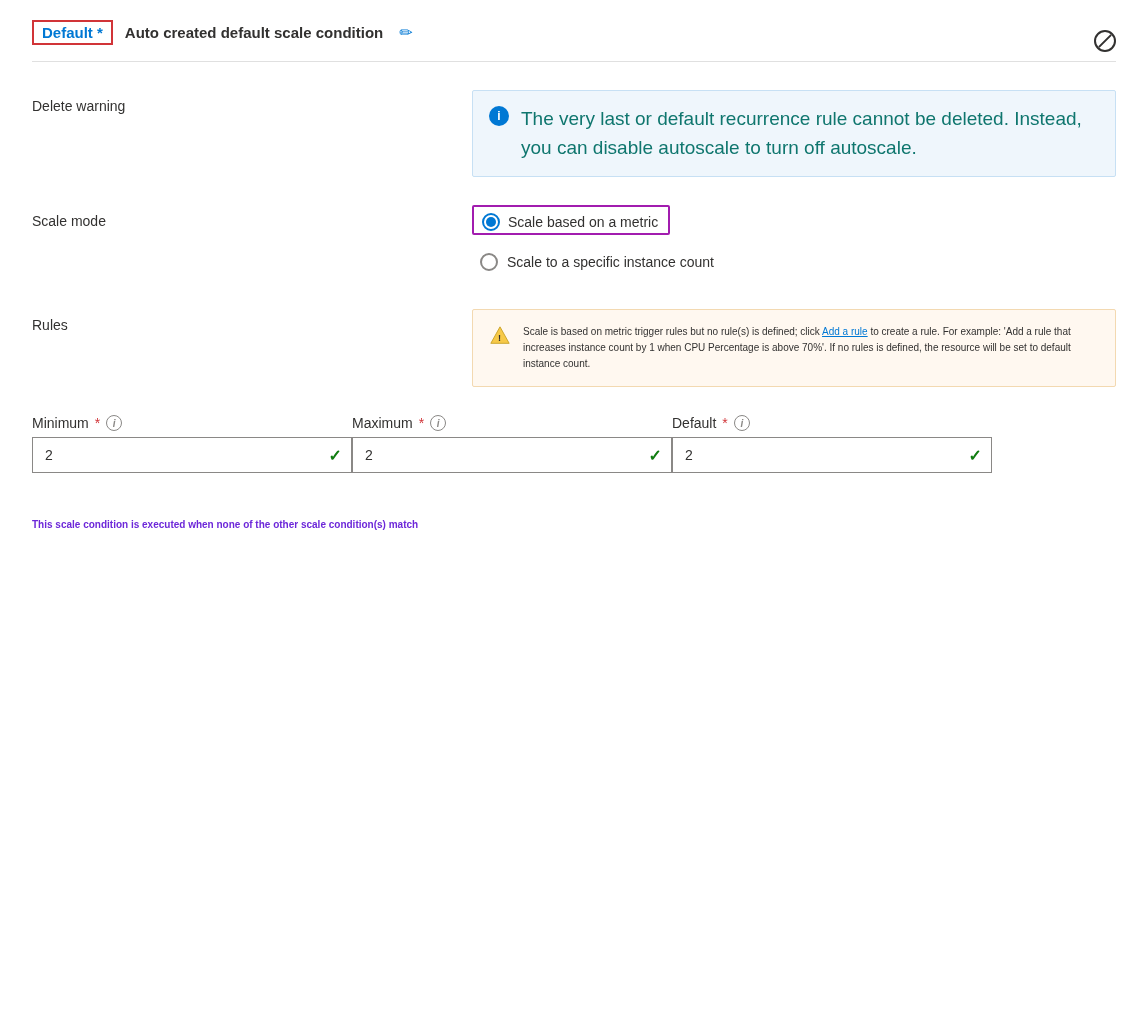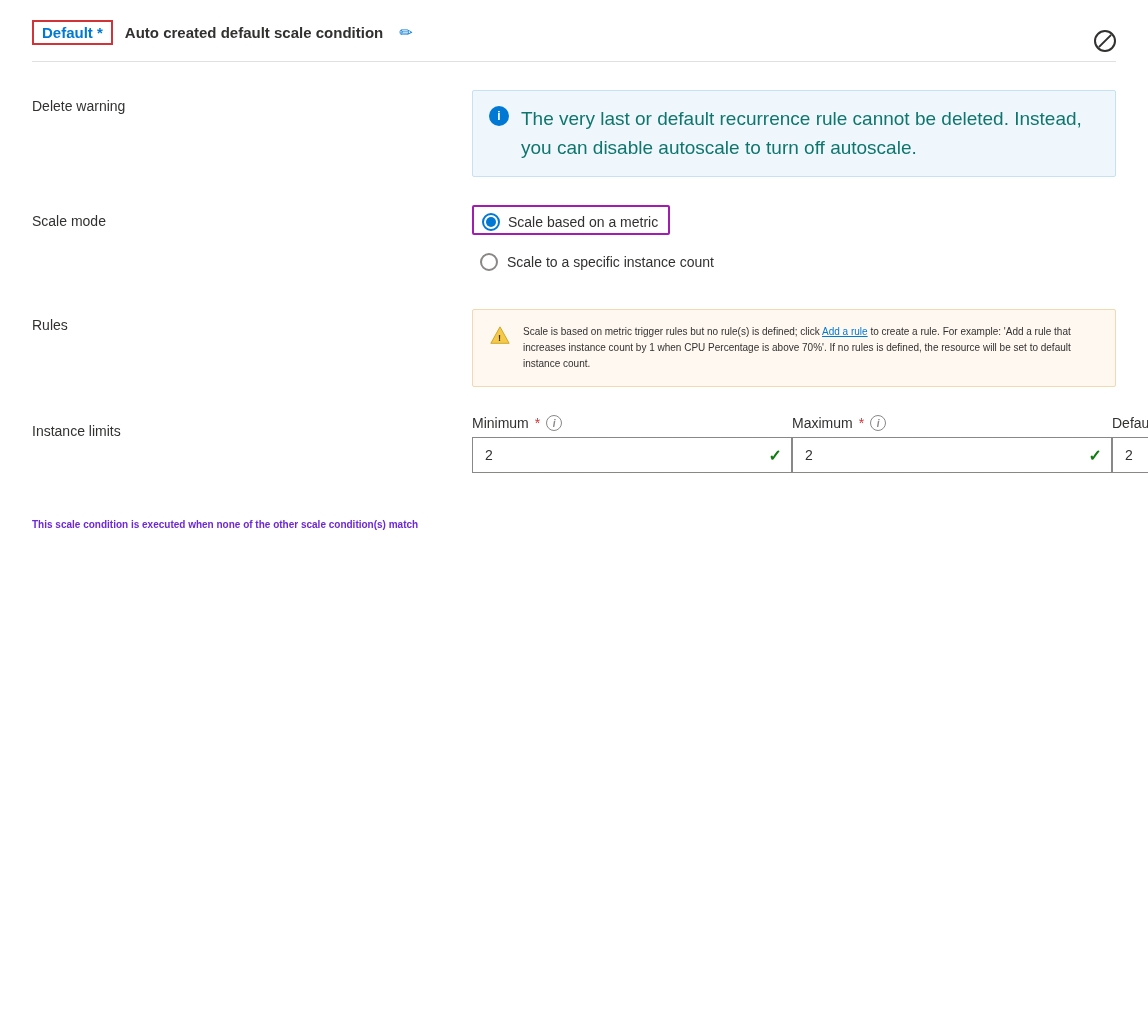--- a/index.html
+++ b/index.html
@@ -324,21 +324,20 @@
           <text x="11.5" y="17" font-size="10" font-weight="bold" fill="#323130" text-anchor="middle">!</text>
         </svg>
         <div class="warning-text">
           <span>Scale is based on metric trigger rules but no rule(s) is defined; click </span><a class="warning-link">Add a rule</a><span> to create a rule. For example: 'Add a rule that increases instance count by 1 when CPU Percentage is above 70%'. If no rules is defined, the resource will be set to default instance count.</span>
         </div>
       </div>
     </div>
   </div>
 
   <div class="form-row">
-    <div class="form-label">Instance limits</div>
     <div class="form-content">
       <div class="instance-limits-group">
 
         <div class="limit-field">
           <div class="limit-label-row">
             <span class="limit-label">Minimum</span>
             <span class="required-star">*</span>
             <div class="info-circle">i</div>
           </div>
           <div class="limit-input-wrapper">

